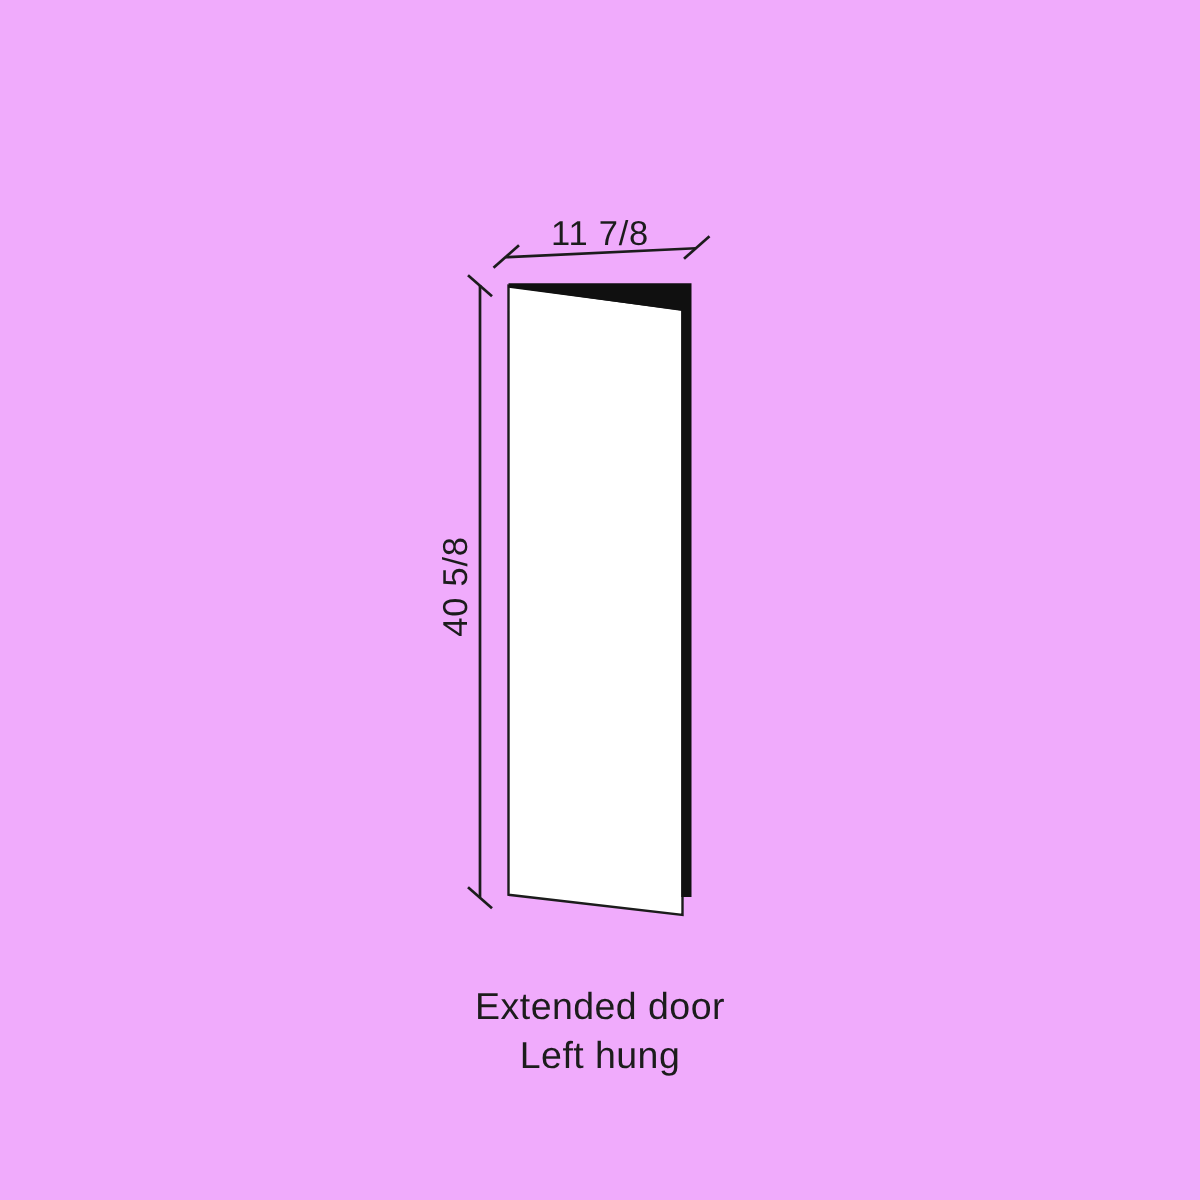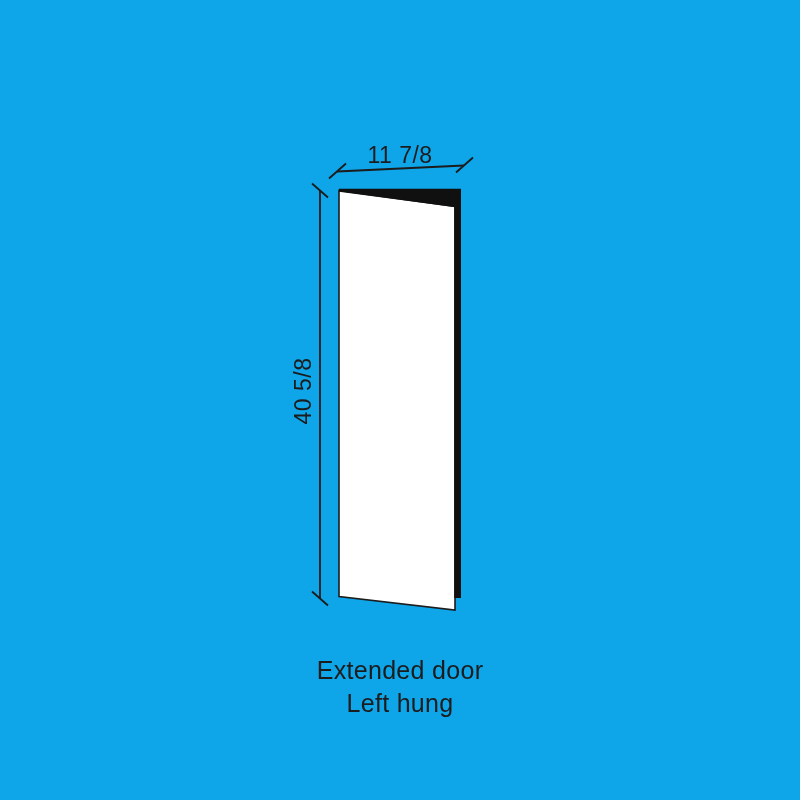--- a/index.html
+++ b/index.html
@@ -5,21 +5,21 @@
   html, body {
     margin: 0;
     padding: 0;
     background: #f6f6f6;
     font-family: "Liberation Sans", sans-serif;
   }
   .stage {
     position: relative;
     width: 800px;
     height: 800px;
-    background: #0ea5e9;
+    background: #f0abfc;
     overflow: hidden;
   }
   svg { display: block; }
 
   .dim-line {
     stroke: #1c1c1c;
     stroke-width: 1.8;
     fill: none;
   }
   .dim-tick {

